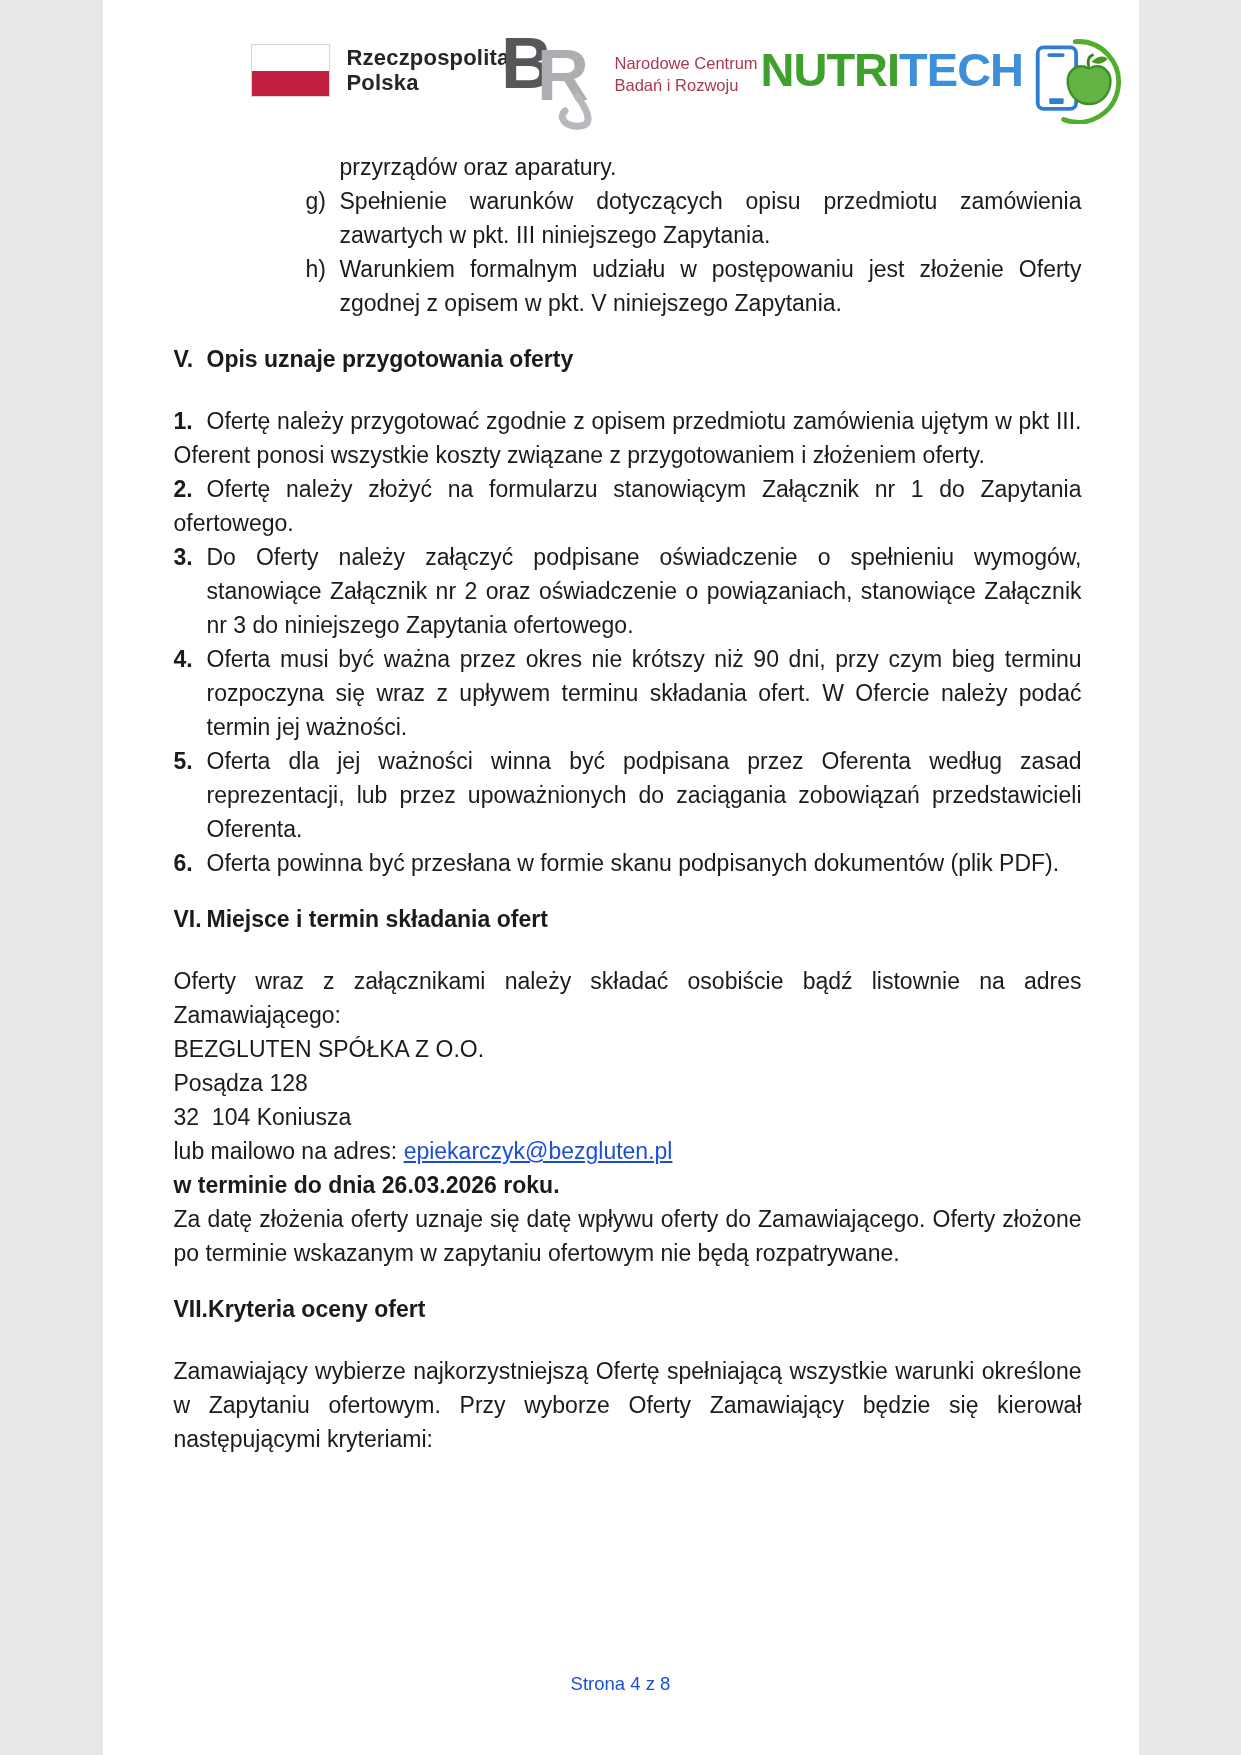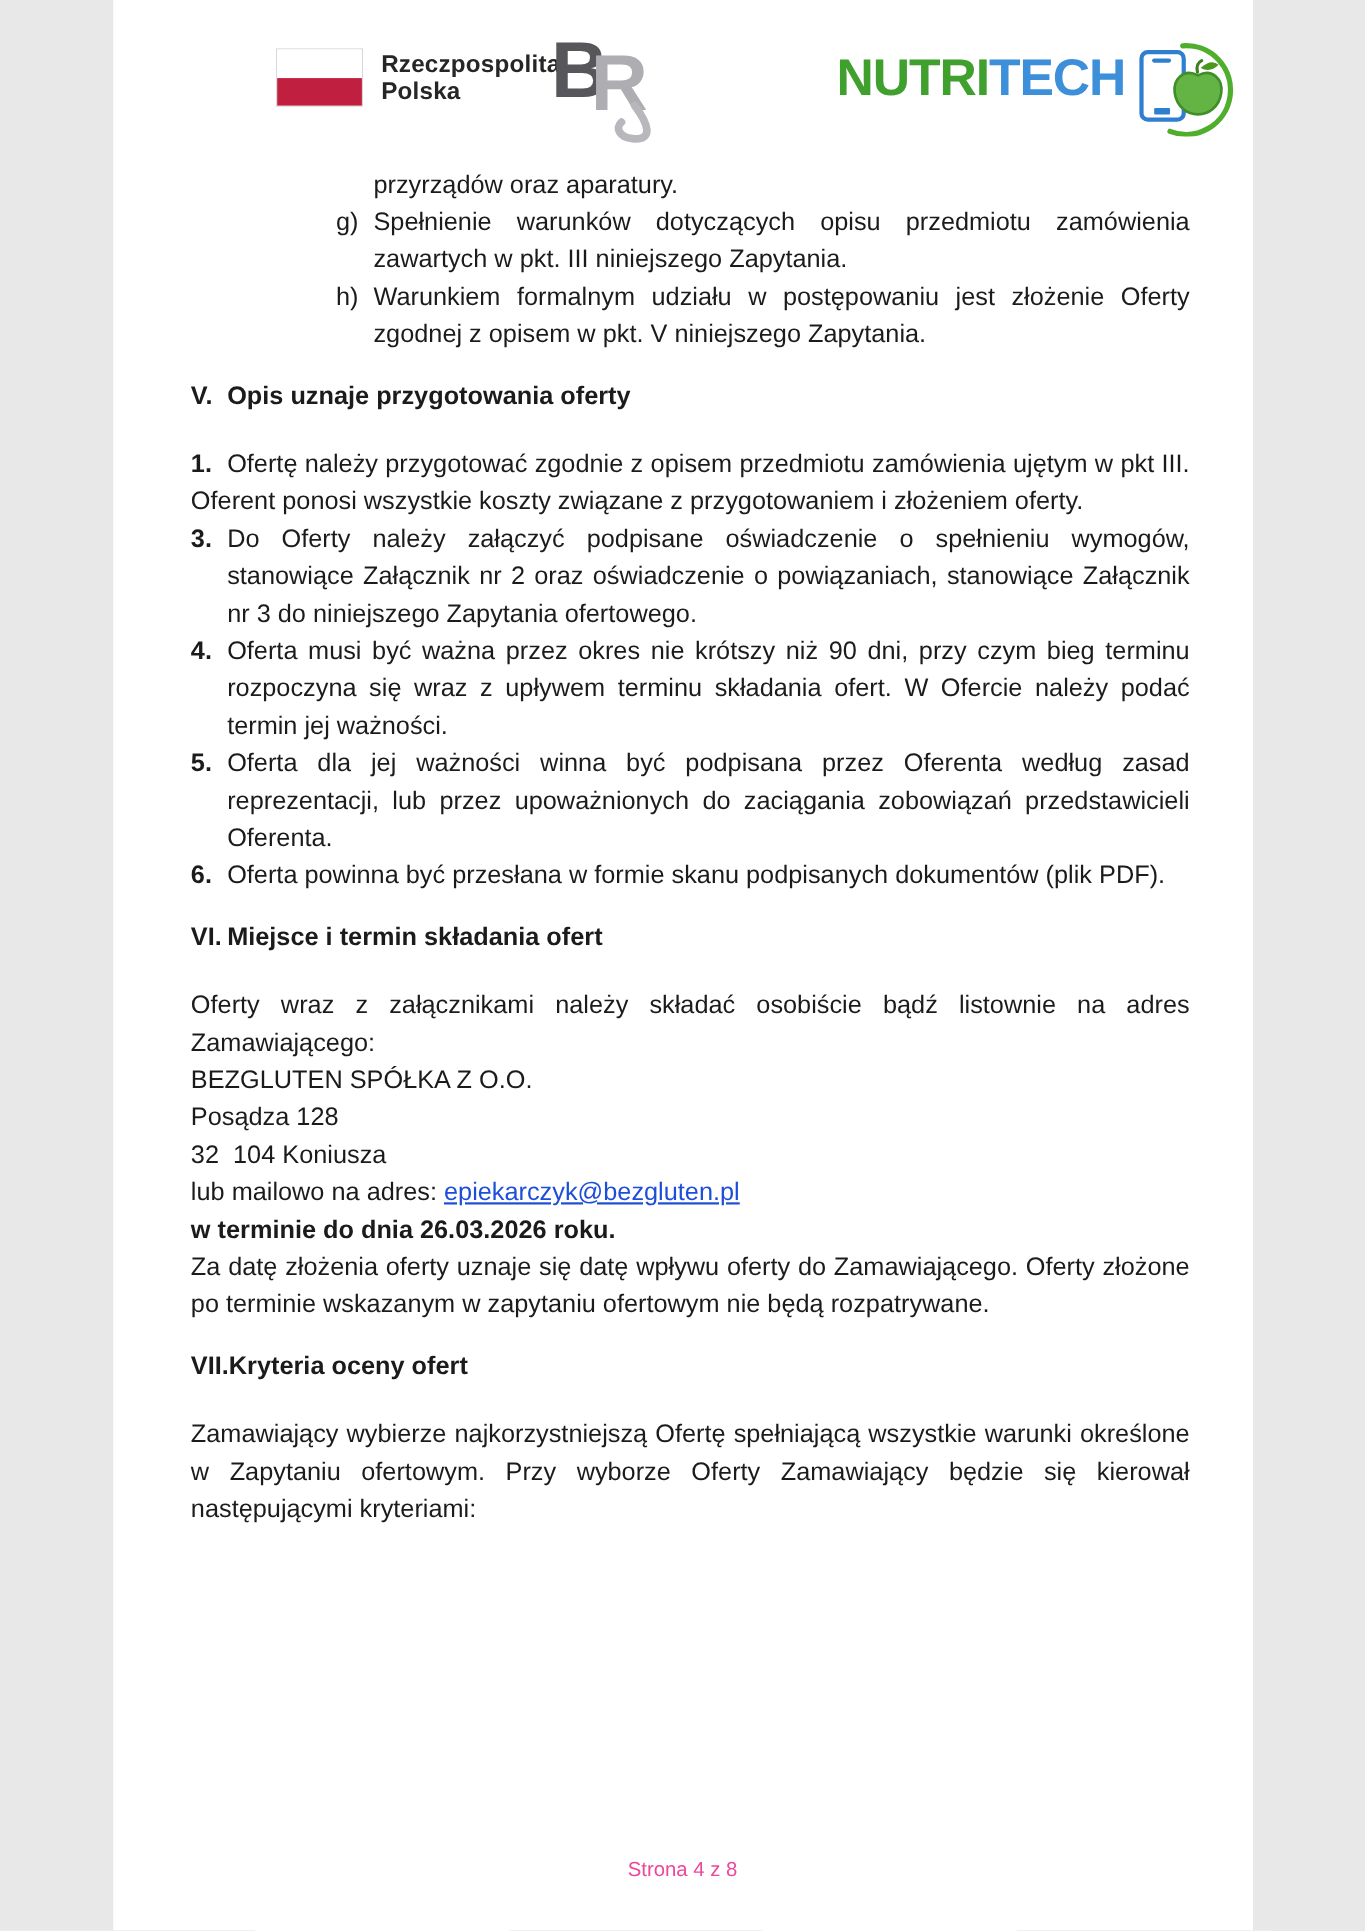--- a/index.html
+++ b/index.html
@@ -56,26 +56,26 @@
 
   .just { text-align: justify; }
   .addr { white-space: pre-wrap; }
   .email-line { white-space: pre-wrap; }
   .email-link { color: #1d4ed8; text-decoration: underline; cursor: pointer; }
   .bold-line { font-weight: bold; }
 
   
   .footer {
     position: absolute;
-    bottom: 45px;
+    bottom: 60px;
     left: 0;
     width: 100%;
     text-align: center;
     font-size: 18.5px;
-    color: #ec4899;
+    color: #1d4ed8;
   }
 </style>
 </head>
 <body>
 
 <div class="page">
 
   <header class="header">
 
     <div class="logo-poland">
@@ -88,20 +88,24 @@
         <div>Polska</div>
       </div>
     </div>
 
     <div class="logo-ncbr">
       <svg class="br-mark" viewBox="0 0 112 106" aria-hidden="true">
         <text x="2" y="64" font-family="Liberation Sans, sans-serif" font-size="72" font-weight="bold" fill="#57575b">B</text>
         <text x="38" y="76" font-family="Liberation Sans, sans-serif" font-size="72" font-weight="bold" fill="#aeaeb2">R</text>
         <path d="M78,72 C90,88 96,104 76,102 C64,101 60,92 66,87" stroke="#b8b8bc" stroke-width="7" fill="none" stroke-linecap="round"></path>
       </svg>
+      <div class="ncbr-text">
+        <div>Narodowe Centrum</div>
+        <div>Badań i Rozwoju</div>
+      </div>
     </div>
 
     <div class="logo-nutritech">
       <div class="nutritech-word"><span class="nutri">NUTRI</span><span class="tech">TECH</span></div>
       <svg class="nutri-icon" viewBox="0 0 100 88" aria-hidden="true">
         <path d="M46,3 A 42 42 0 1 1 34,84" stroke="#4fae2c" stroke-width="5" fill="none" stroke-linecap="round"></path>
         <rect x="7" y="9" width="40" height="64" rx="6" fill="#ffffff" stroke="#2e7fd0" stroke-width="4"></rect>
         <rect x="17" y="15" width="18" height="4" rx="2" fill="#2e7fd0"></rect>
         <rect x="19" y="62" width="15" height="6" rx="1" fill="#2e7fd0"></rect>
         <path d="M60,28 q-2,-8 4,-11" stroke="#3f7f22" stroke-width="3" fill="none" stroke-linecap="round"></path>
@@ -117,20 +121,21 @@
     <p class="intro-line">przyrządów oraz aparatury.</p>
 
     <p class="lettered"><span class="ltr">g)</span><span>Spełnienie warunków dotyczących opisu przedmiotu zamówienia zawartych w pkt. III niniejszego Zapytania.</span></p>
 
     <p class="lettered"><span class="ltr">h)</span><span>Warunkiem formalnym udziału w postępowaniu jest złożenie Oferty zgodnej z opisem w pkt. V niniejszego Zapytania.</span></p>
 
     <h2 class="sec-heading"><span class="num">V.</span><span>Opis uznaje przygotowania oferty</span></h2>
 
     <p class="num-item"><span class="num">1.</span><span>Ofertę należy przygotować zgodnie z opisem przedmiotu zamówienia ujętym w pkt III. Oferent ponosi wszystkie koszty związane z przygotowaniem i złożeniem oferty.</span></p>
 
+    <p class="num-item"><span class="num">2.</span><span>Ofertę należy złożyć na formularzu stanowiącym Załącznik nr 1 do Zapytania ofertowego.</span></p>
 
     <p class="num-item hang"><span class="num">3.</span><span>Do Oferty należy załączyć podpisane oświadczenie o spełnieniu wymogów, stanowiące Załącznik nr 2 oraz oświadczenie o powiązaniach, stanowiące Załącznik nr 3 do niniejszego Zapytania ofertowego.</span></p>
 
     <p class="num-item hang"><span class="num">4.</span><span>Oferta musi być ważna przez okres nie krótszy niż 90 dni, przy czym bieg terminu rozpoczyna się wraz z upływem terminu składania ofert. W Ofercie należy podać termin jej ważności.</span></p>
 
     <p class="num-item hang"><span class="num">5.</span><span>Oferta dla jej ważności winna być podpisana przez Oferenta według zasad reprezentacji, lub przez upoważnionych do zaciągania zobowiązań przedstawicieli Oferenta.</span></p>
 
     <p class="num-item"><span class="num">6.</span><span>Oferta powinna być przesłana w formie skanu podpisanych dokumentów (plik PDF).</span></p>
 
     <h2 class="sec-heading"><span class="num">VI.</span><span>Miejsce i termin składania ofert</span></h2>

